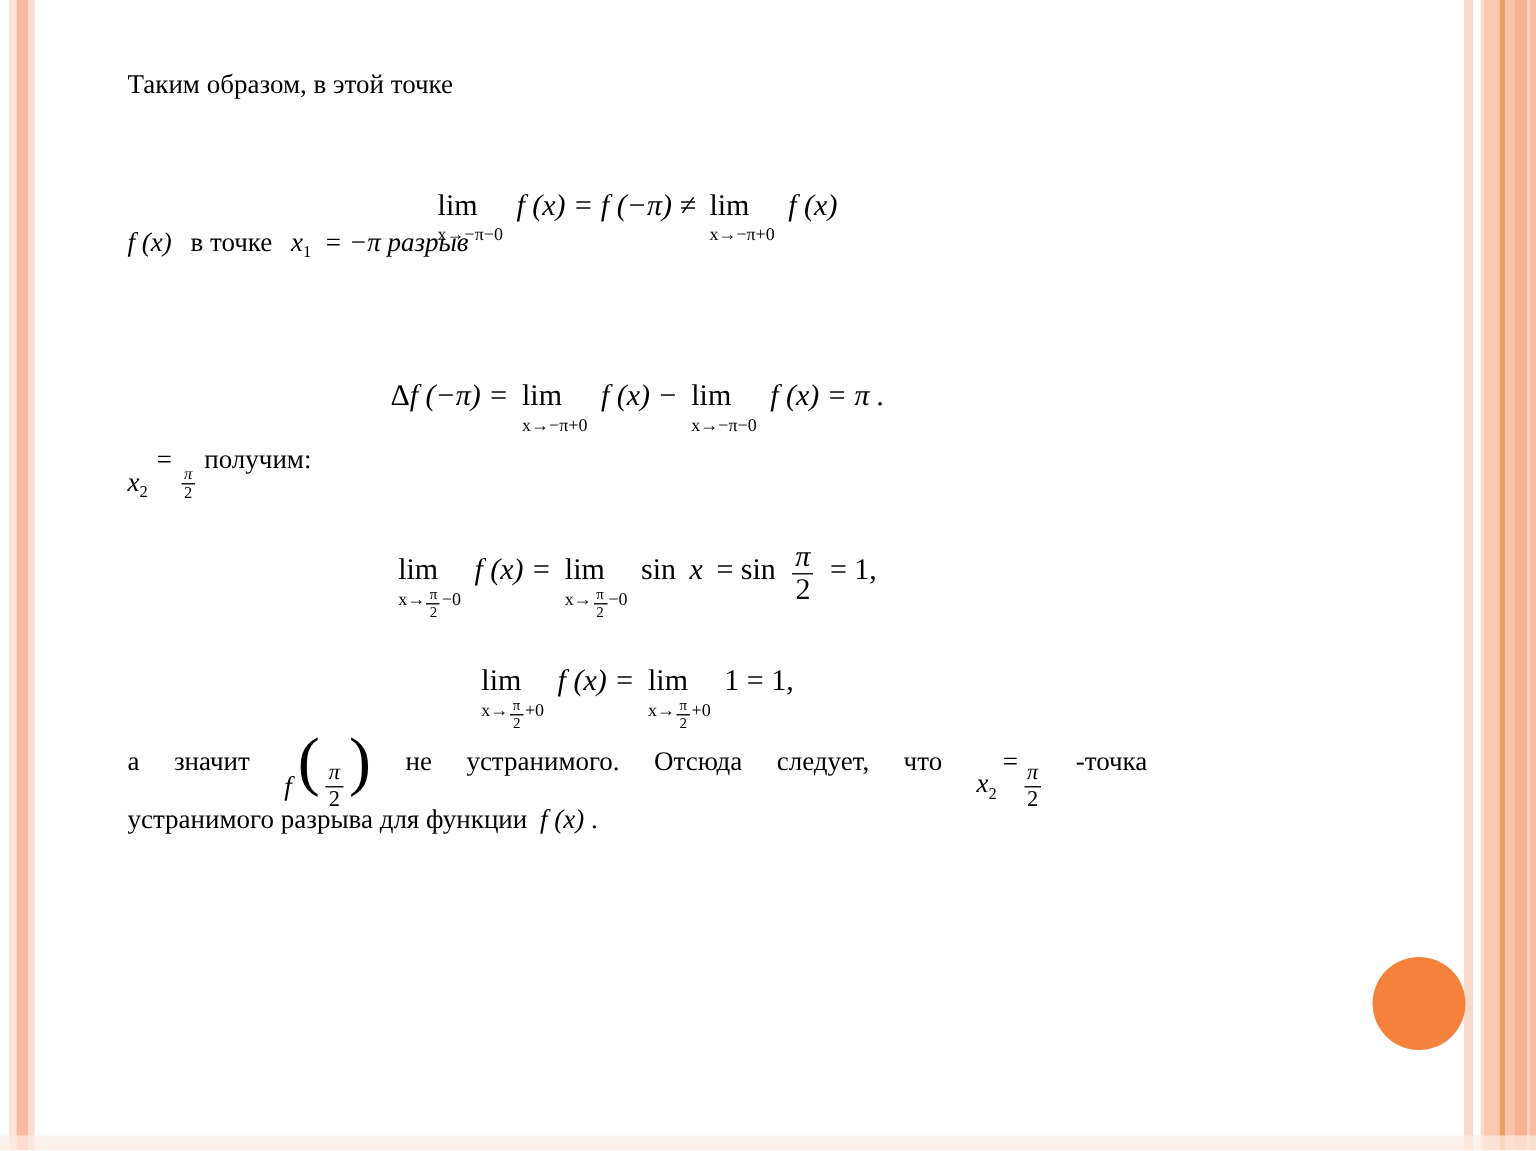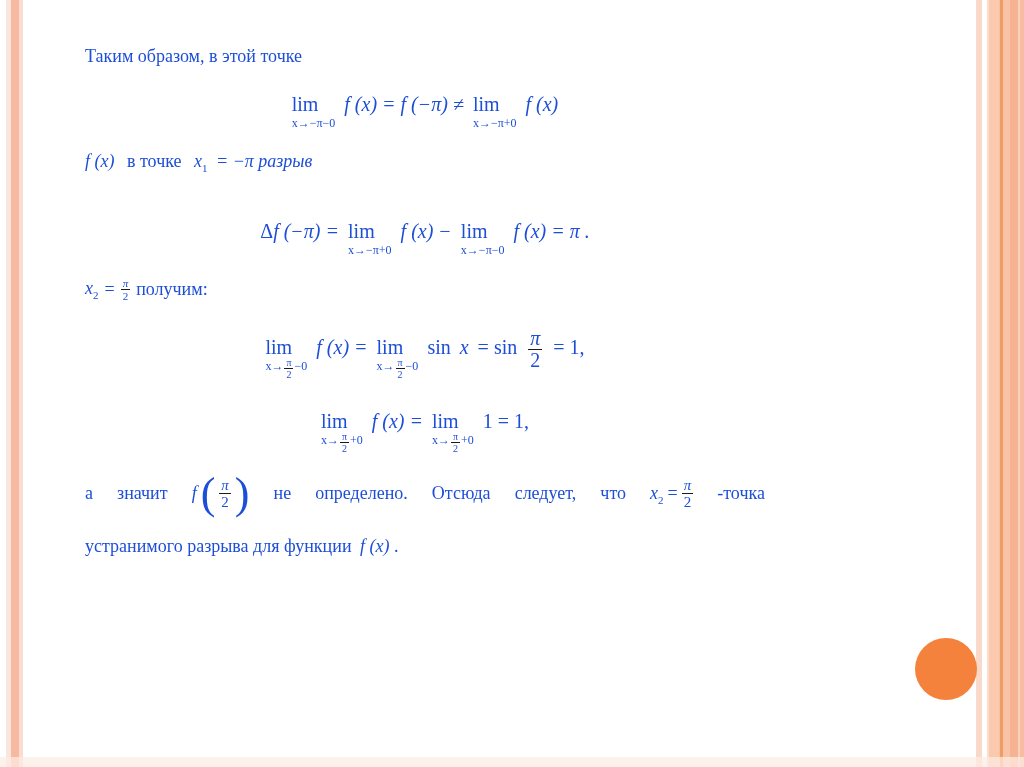--- a/index.html
+++ b/index.html
@@ -1,18 +1,18 @@
 <!DOCTYPE html>
 <html><head>
 <meta charset="utf-8">
 <style>
   html,body { margin:0; padding:0; background:#fff; }
   .slide {
     position:relative; width:1024px; height:767px; background:#ffffff;
-    overflow:hidden; font-family:"Liberation Serif", serif; color:#1d4ed8;
+    overflow:hidden; font-family:"Liberation Serif", serif; color:#000000;
   }
   
   .stripe { position:absolute; top:0; height:767px; }
   .sl1 { left:6px;  width:5px; background:#fbe6dd; }
   .sl2 { left:11px; width:8px; background:#f7b99f; }
   .sl3 { left:19px; width:4px; background:#fbdcd1; }
   .sr1 { left:976px; width:6px; background:#f8d9ca; }
   .srband {
     left:987px; width:37px;
     background:linear-gradient(90deg,
@@ -26,21 +26,21 @@
       #f8bda0 33px, #f8bda0 37px);
   }
   .bottom-band { position:absolute; left:0; bottom:0; width:1024px; height:10px;
     background:rgba(252,236,227,0.72); }
   .circle { position:absolute; left:915px; top:638px; width:62px; height:62px;
     border-radius:50%; background:#f5823c; }
 
   
   .content { position:absolute; left:85px; top:0; width:680px; height:767px; font-size:18px; }
   .content > div, .content > p { position:absolute; left:0; margin:0; }
-  .mi { font-style:italic; }
+  .mi { font-style:italic;margin-top:33px; }
   .mn { font-style:normal; }
 
   .p1  { top:46px; }
   .p2  { top:146px; width:650px; line-height:30px; }
   .p2 .jline { text-align:justify; text-align-last:justify; }
   .p3  { top:277px; display:flex; align-items:center; gap:6px; }
   .p4a { top:474px; width:680px; display:flex; justify-content:space-between; align-items:center; }
   .p4b { top:536px; }
 
   sub.idx { font-size:11px; font-style:normal; }
@@ -202,21 +202,21 @@
       <span class="group">
         <span class="mi">f</span>
         <span class="bigparen">(</span>
         <span class="frac inl-md">
           <span class="num mi">π</span>
           <span class="den">2</span>
         </span>
         <span class="bigparen">)</span>
       </span>
       <span>не</span>
-      <span>определено.</span>
+      <span>устранимого.</span>
       <span>Отсюда</span>
       <span>следует,</span>
       <span>что</span>
       <span class="group">
         <span class="mi"><span>x</span><sub class="idx">2</sub></span>
         <span>=</span>
         <span class="frac inl-md">
           <span class="num mi">π</span>
           <span class="den">2</span>
         </span>

